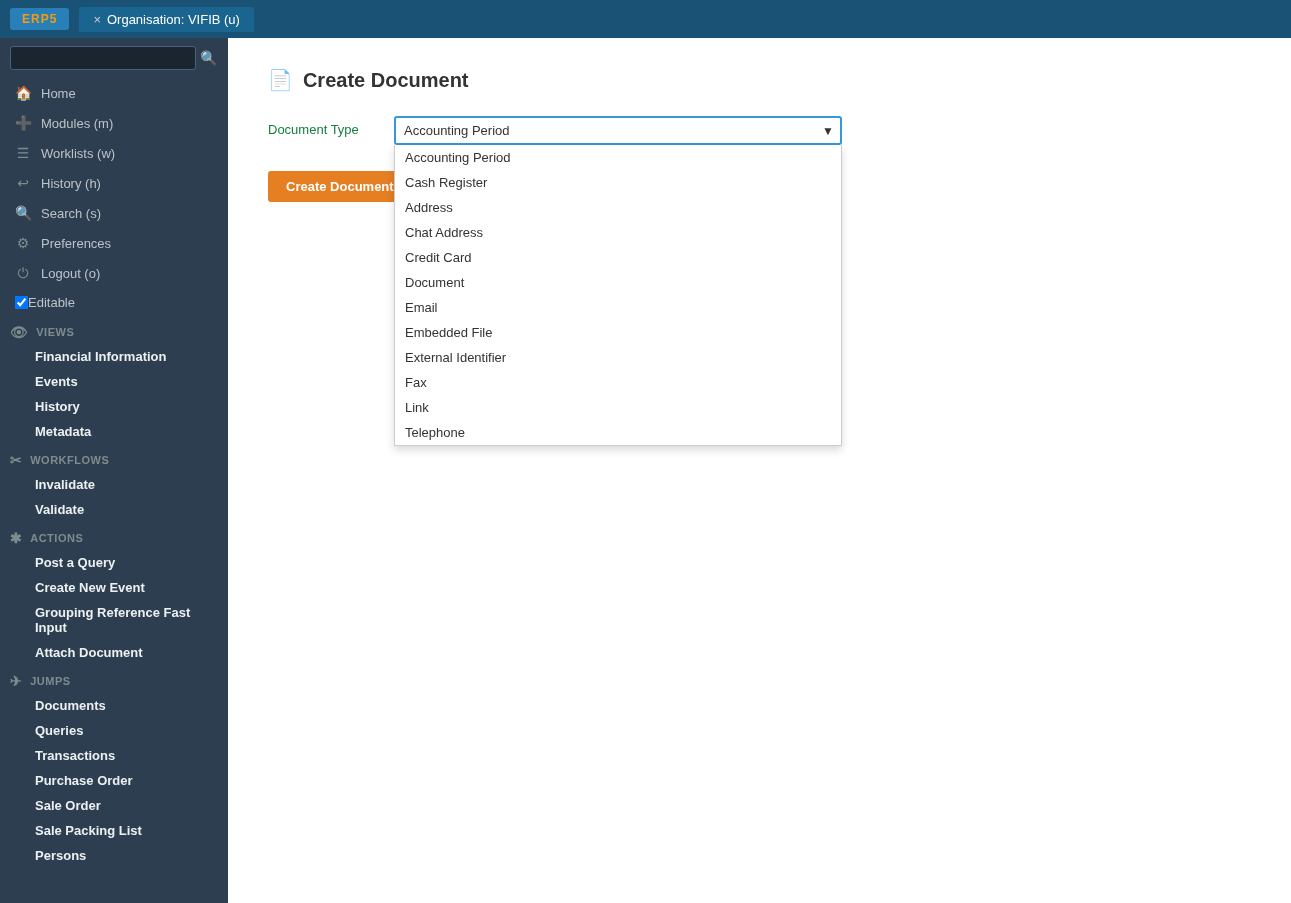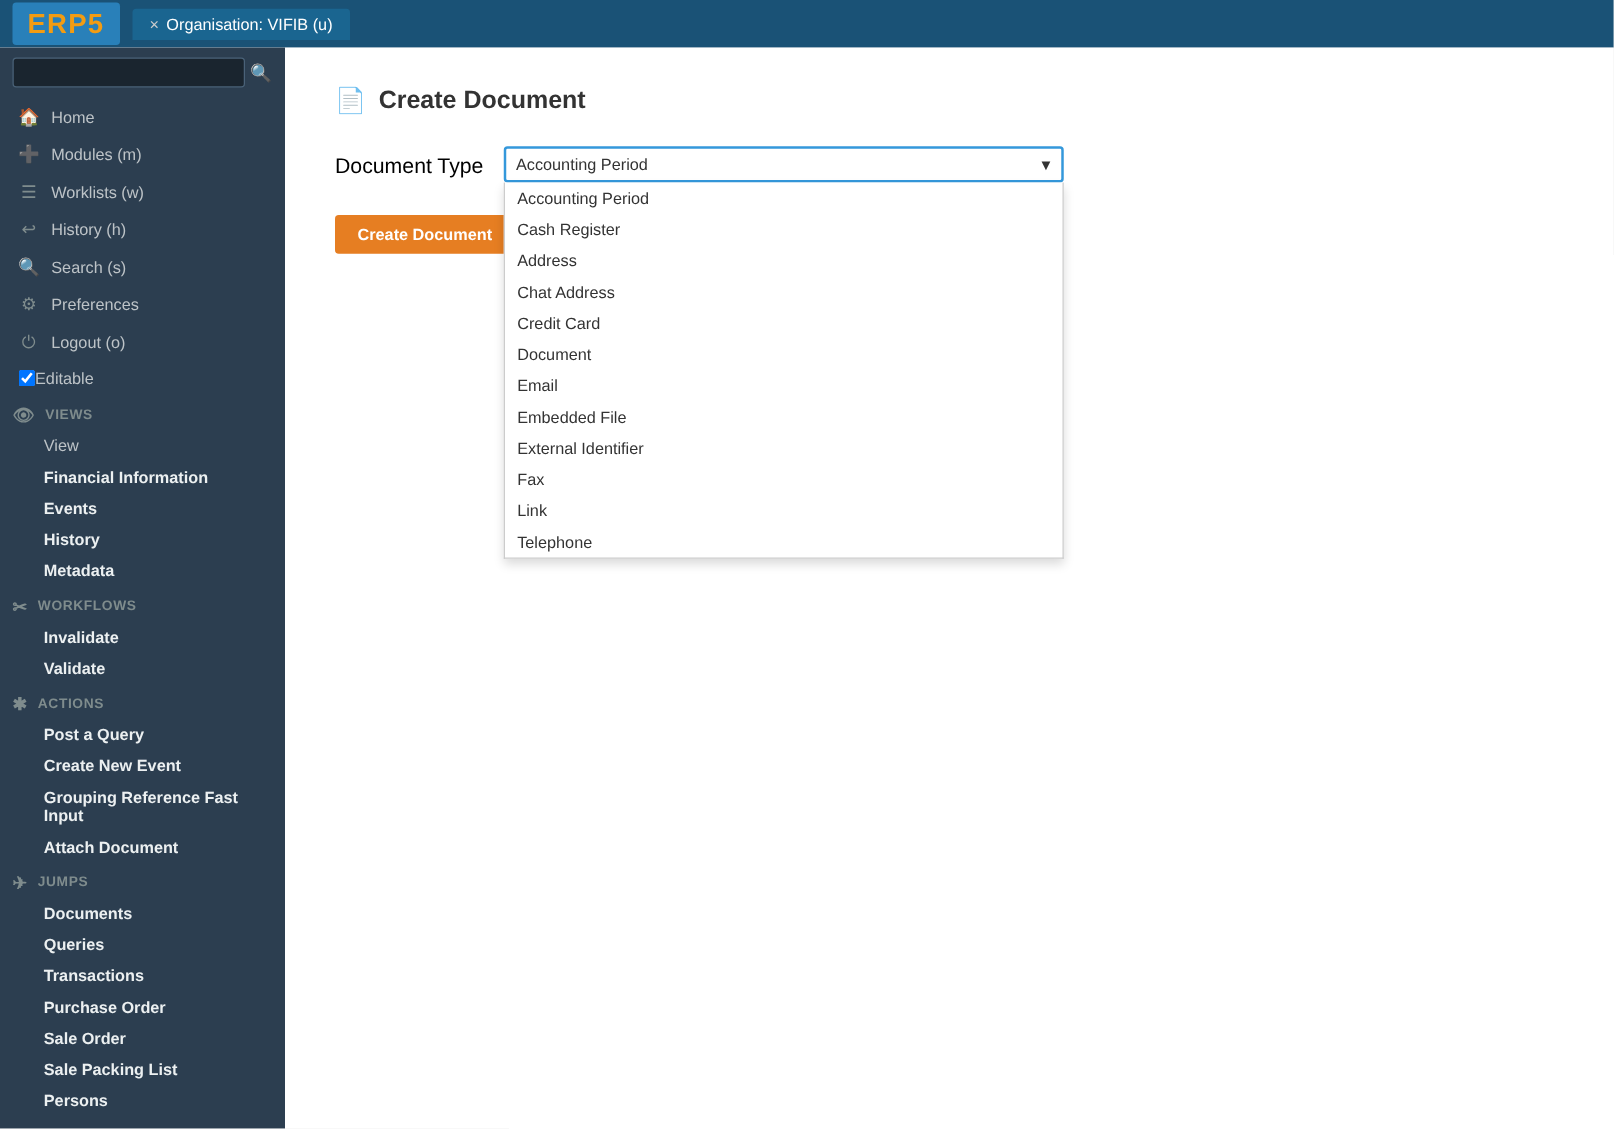--- a/index.html
+++ b/index.html
@@ -12,21 +12,21 @@
       display: flex;
       align-items: center;
       padding: 0 10px;
       gap: 10px;
       flex-shrink: 0;
     }
     #logo-area {
       background: #2980b9;
       padding: 4px 12px;
       border-radius: 3px;
-      font-size: 22px;
+      font-size: 12px;
       font-weight: bold;
       color: white;
       letter-spacing: 1px;
     }
     #logo-area span { color: #f39c12; }
     #tab-bar {
       display: flex;
       align-items: center;
       gap: 5px;
       flex: 1;
@@ -162,22 +162,22 @@
     }
 
     
     .form-row {
       display: flex;
       align-items: flex-start;
       gap: 16px;
       margin-bottom: 16px;
     }
     .form-label {
-      color: #000000;
-      font-size: 17px;
+      color: #15803d;
+      font-size: 13px;
       padding-top: 6px;
       min-width: 110px;
     }
 
     
     .dropdown-wrapper {
       position: relative;
       width: 448px;
     }
     .dropdown-selected {
@@ -295,21 +295,20 @@
 
     <div class="sidebar-editable">
       <input type="checkbox" checked="" style="">
       <span>Editable</span>
     </div>
 
     <div class="sidebar-section-header">
       <span style="font-size:14px;">👁</span>
       <span>VIEWS</span>
     </div>
-    <div class="sidebar-sub-item">View</div>
     <div class="sidebar-sub-item bold">Financial Information</div>
     <div class="sidebar-sub-item bold">Events</div>
     <div class="sidebar-sub-item bold">History</div>
     <div class="sidebar-sub-item bold">Metadata</div>
 
     <div class="sidebar-section-header">
       <span style="font-size:14px;">✂</span>
       <span>WORKFLOWS</span>
     </div>
     <div class="sidebar-sub-item bold">Invalidate</div>

